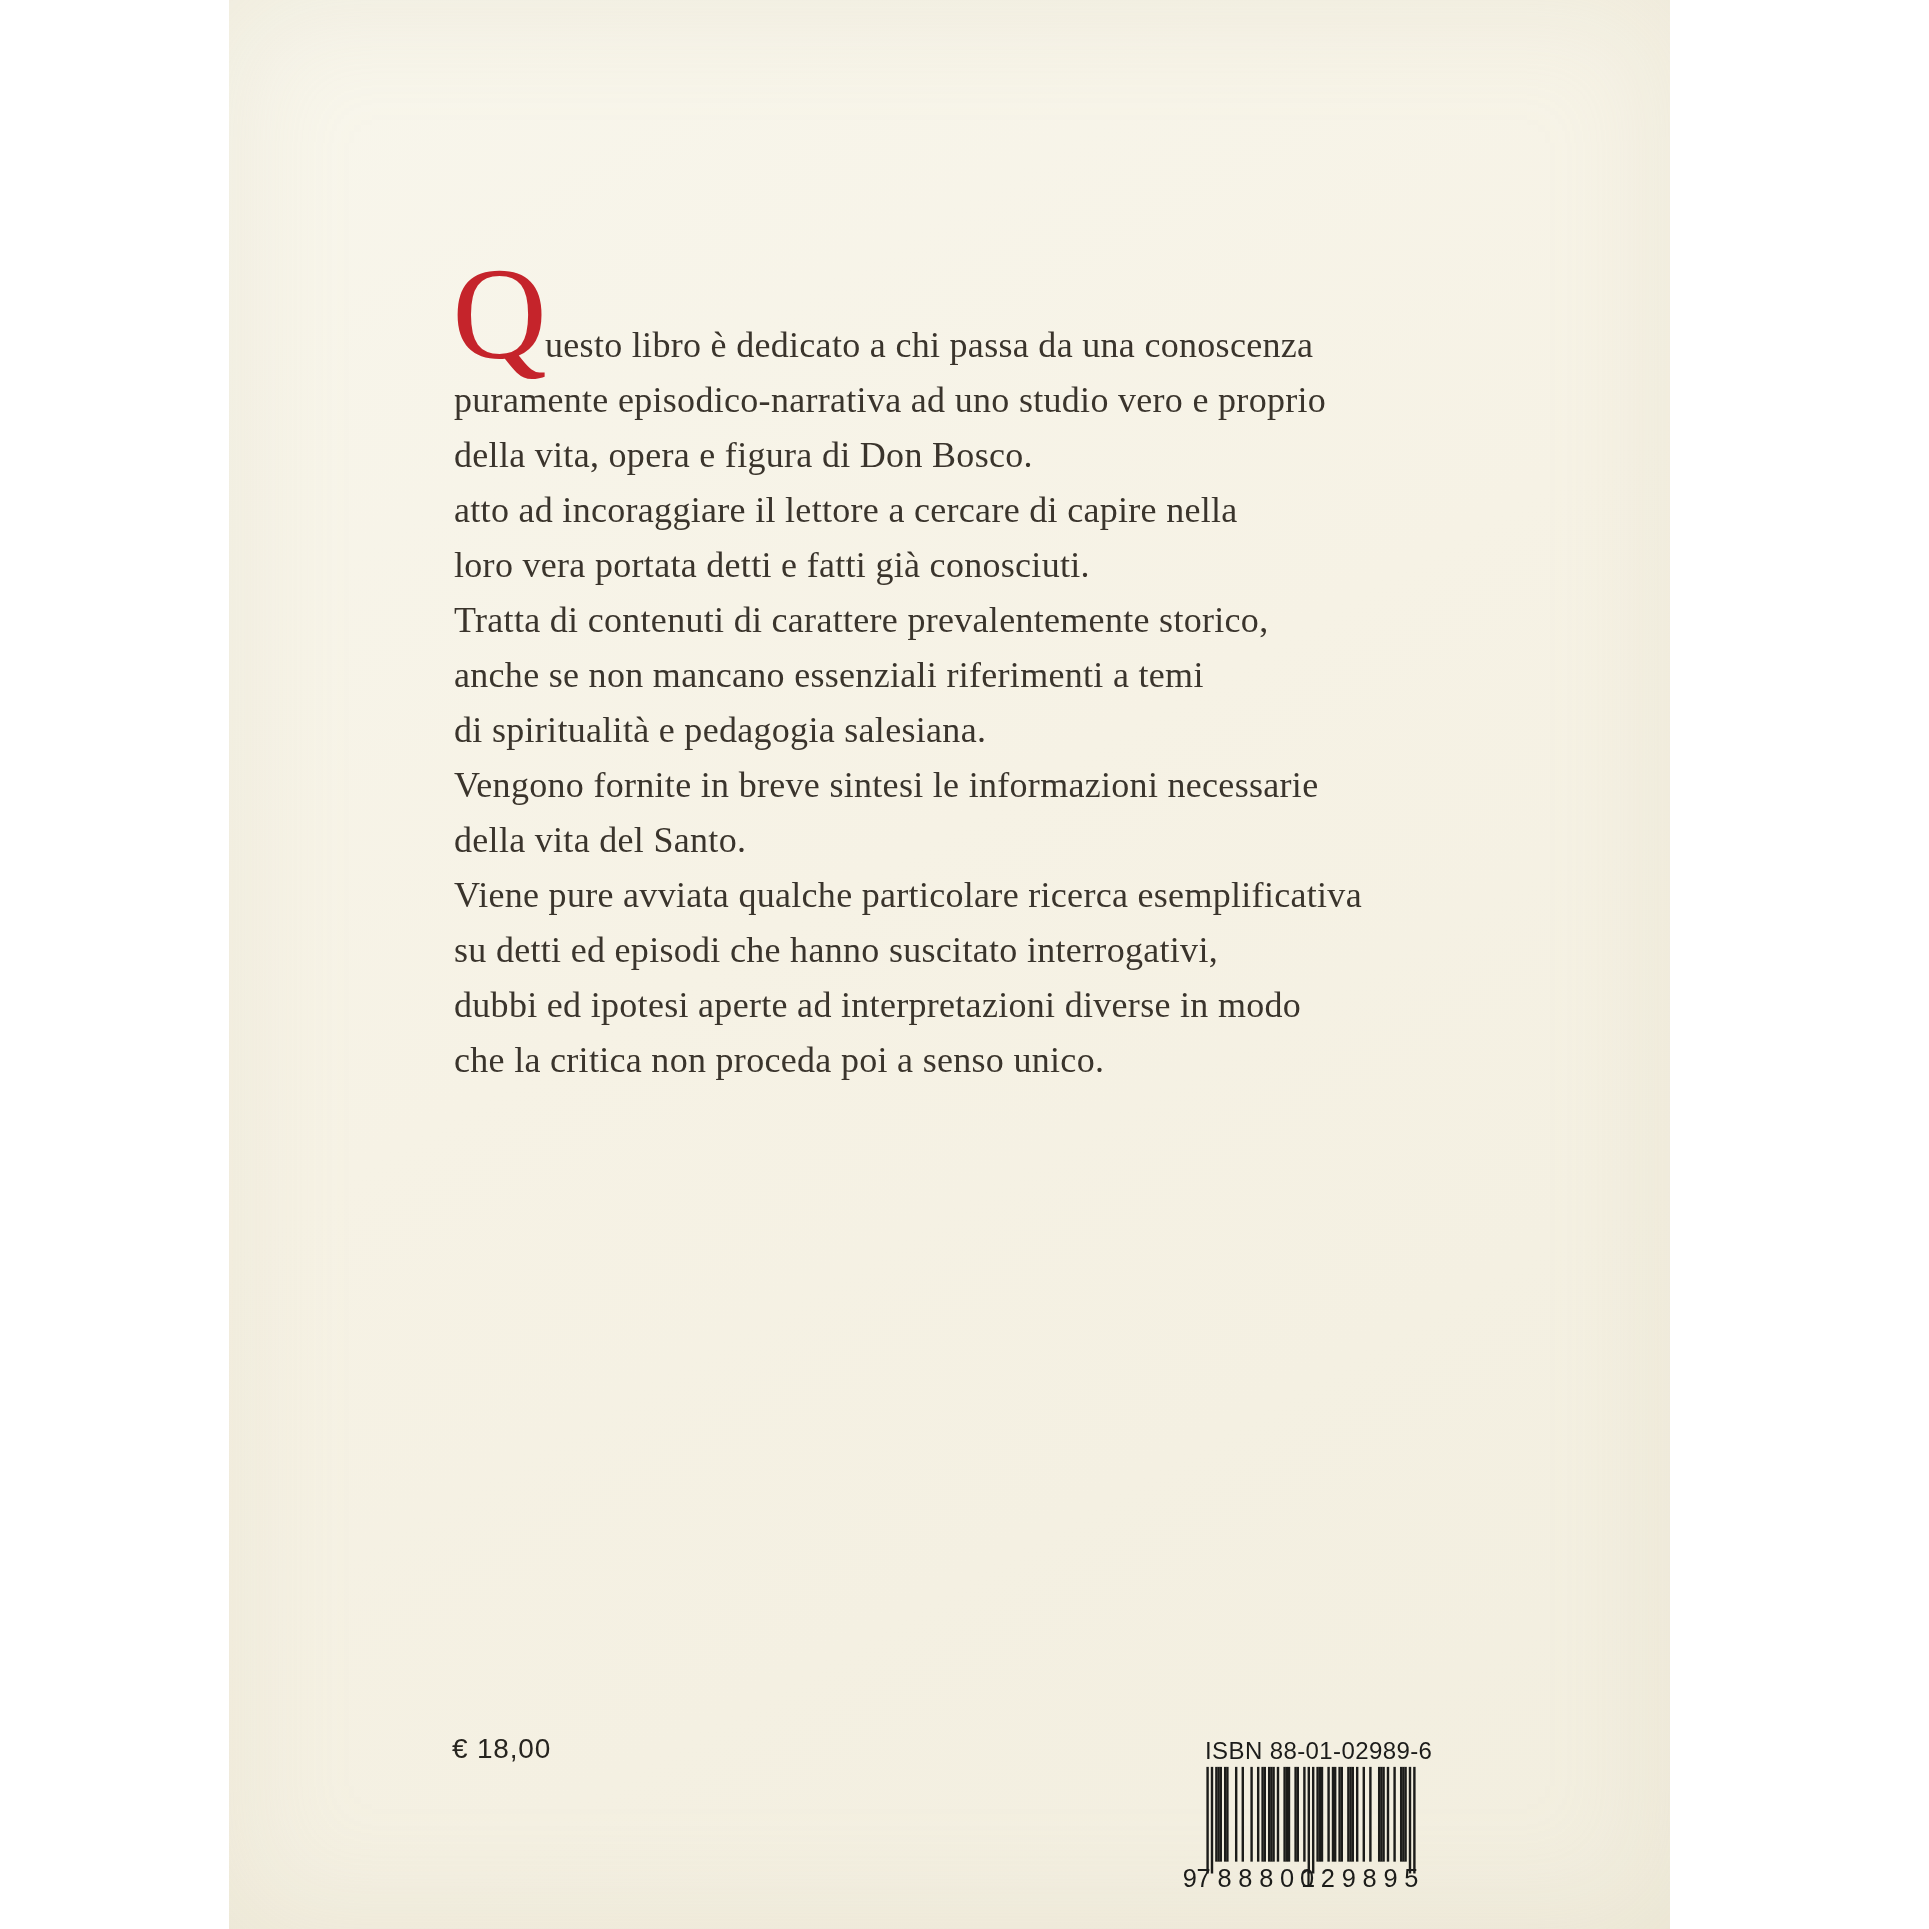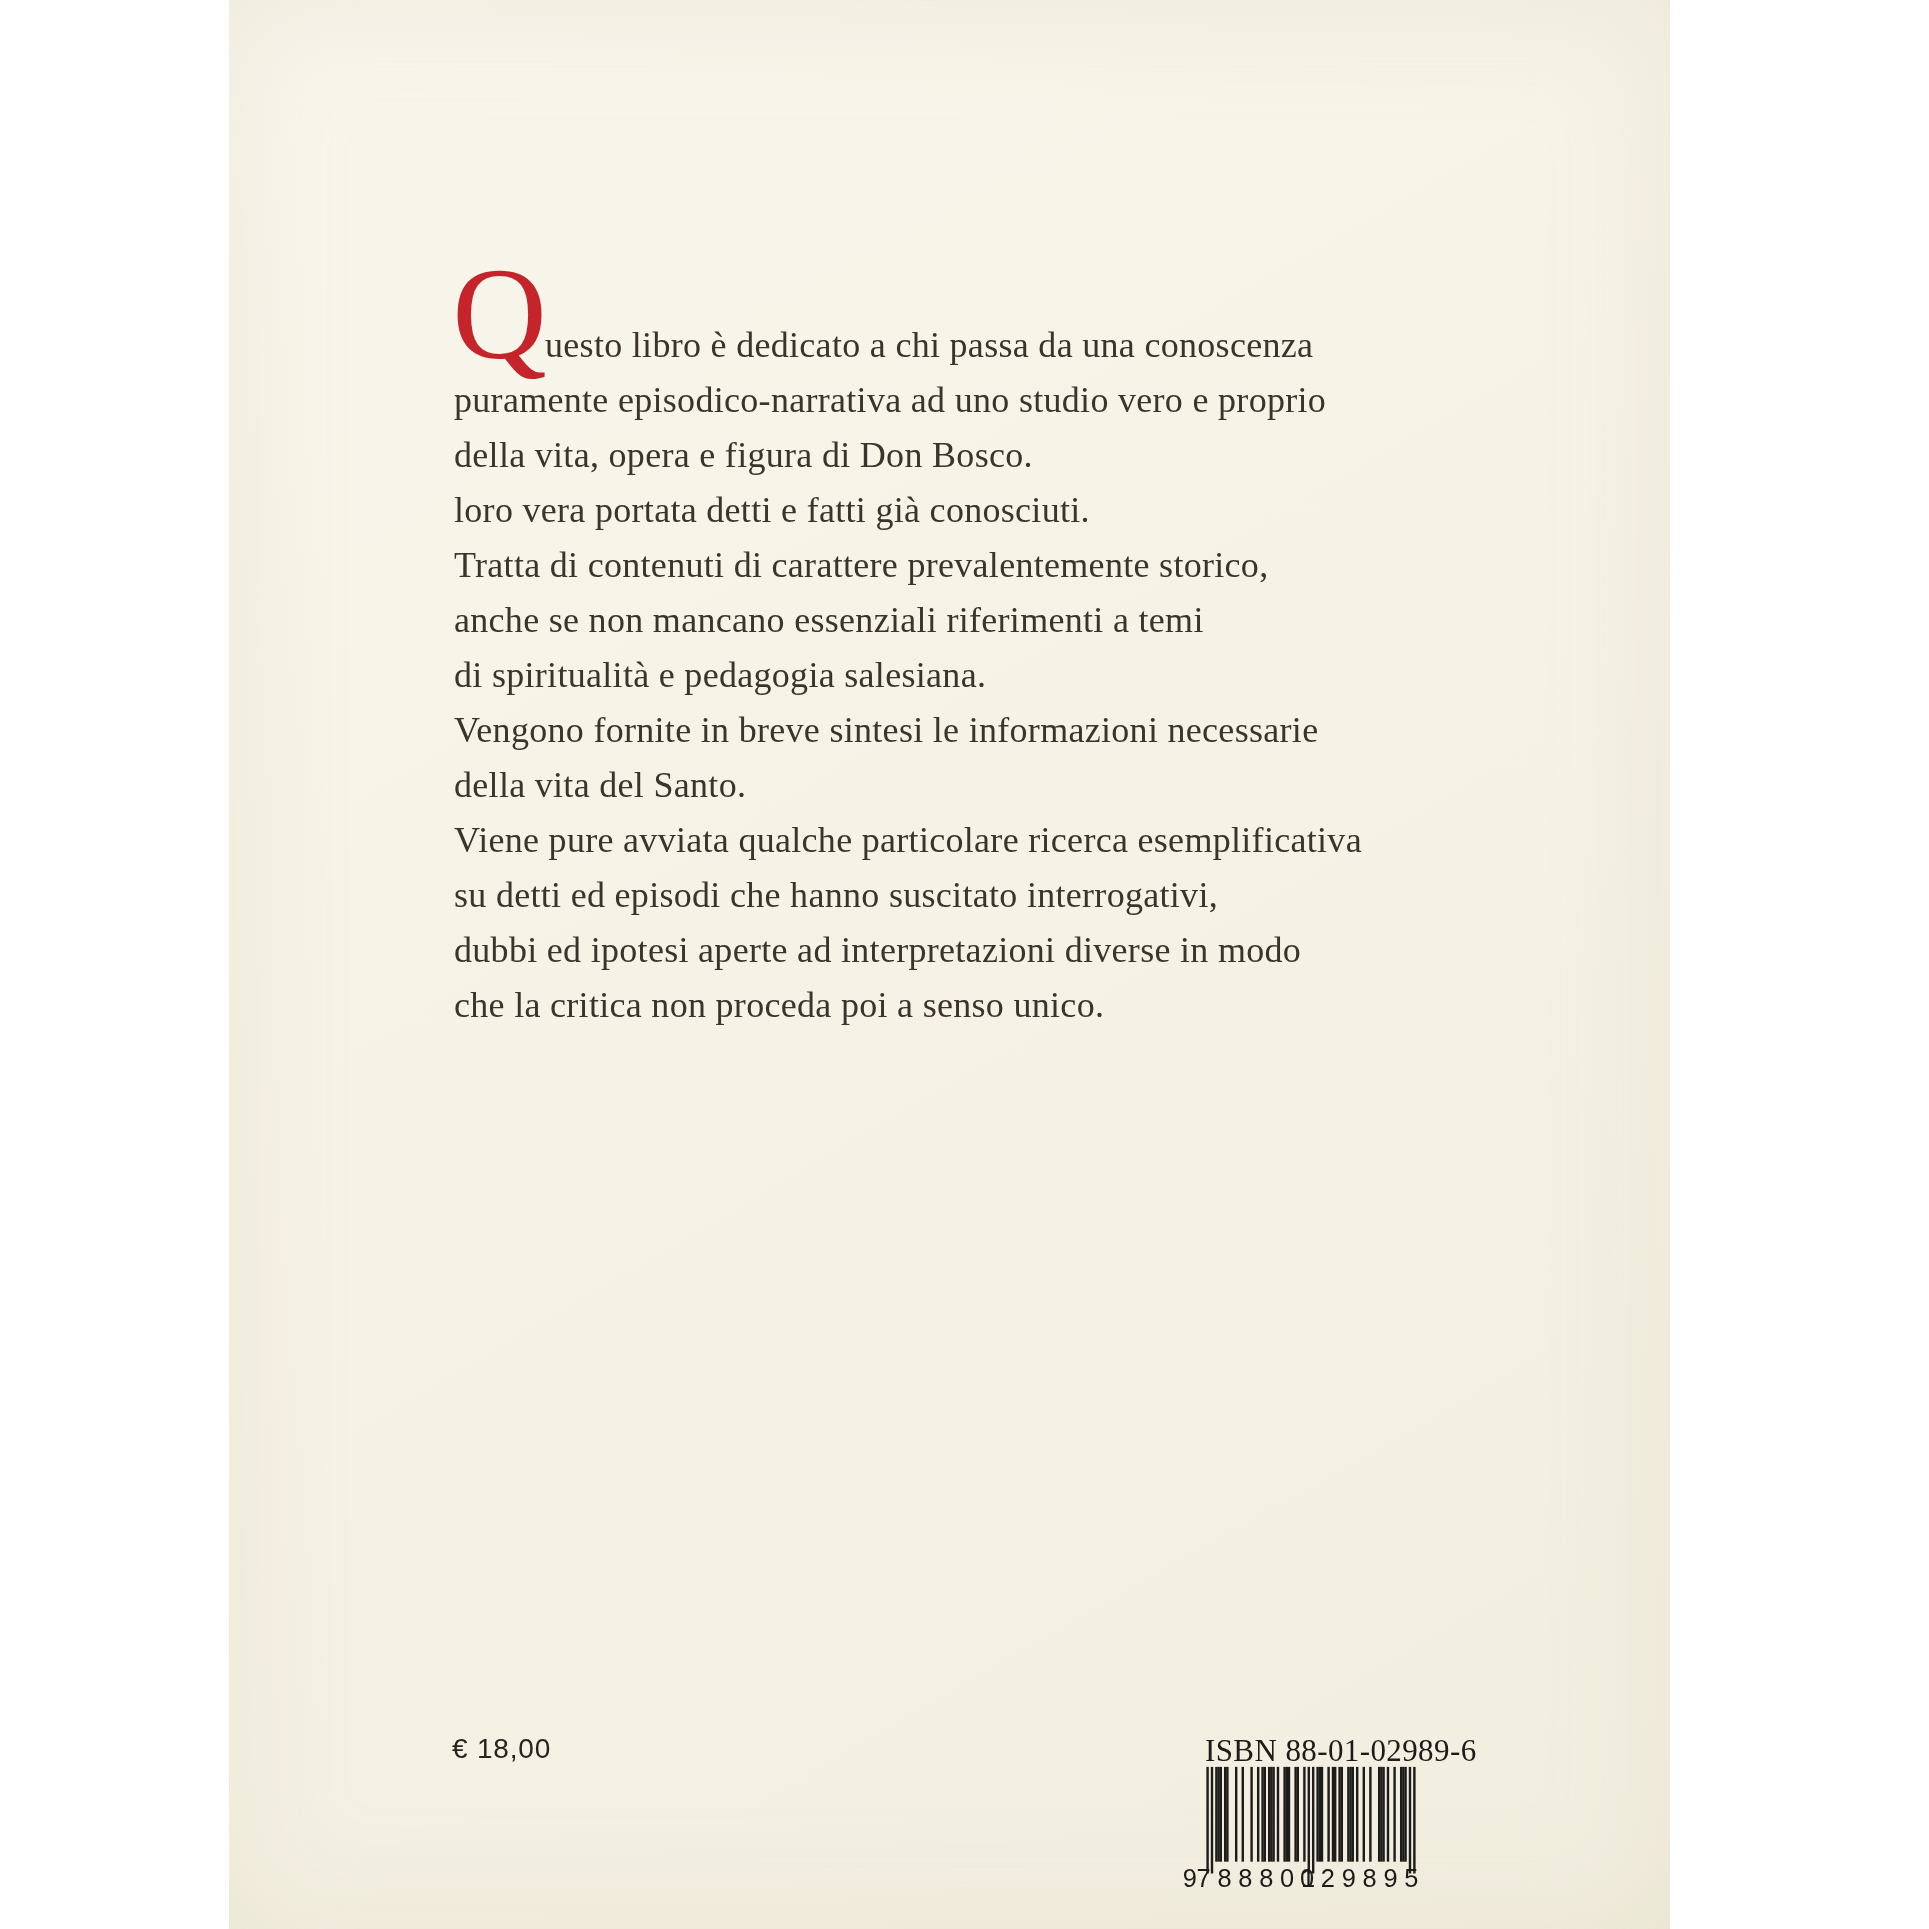--- a/index.html
+++ b/index.html
@@ -43,38 +43,39 @@
     color:#26241f;
   }
   .isbn-block{
     position:absolute;left:952px;top:1739px;
     width:254px;
   }
   .isbn-label{
     margin-left:24px;
     width:212px;
     text-align:right;
-    font-family:Liberation Serif, serif;
-    font-size:31px;line-height:24.6px;
+    font-family:Liberation Sans, sans-serif;
+    font-size:24px;line-height:24.6px;
     letter-spacing:0.4px;
     color:#1c1c1a;
     white-space:nowrap;
   }
   .barcode{display:block;margin-top:1.7px;}
 </style>
 </head>
 <body>
 
 <div class="page">
   <div class="cover">
 
     <div class="text-block">
       <div class="line first"><span class="dropcap">Q</span><span>uesto libro è dedicato a chi passa da una conoscenza</span></div>
       <div class="line">puramente episodico-narrativa ad uno studio vero e proprio</div>
       <div class="line">della vita, opera e figura di Don Bosco.</div>
+      <div class="line">atto ad incoraggiare il lettore a cercare di capire nella</div>
       <div class="line">loro vera portata detti e fatti già conosciuti.</div>
       <div class="line">Tratta di contenuti di carattere prevalentemente storico,</div>
       <div class="line">anche se non mancano essenziali riferimenti a temi</div>
       <div class="line">di spiritualità e pedagogia salesiana.</div>
       <div class="line">Vengono fornite in breve sintesi le informazioni necessarie</div>
       <div class="line">della vita del Santo.</div>
       <div class="line">Viene pure avviata qualche particolare ricerca esemplificativa</div>
       <div class="line">su detti ed episodi che hanno suscitato interrogativi,</div>
       <div class="line">dubbi ed ipotesi aperte ad interpretazioni diverse in modo</div>
       <div class="line">che la critica non proceda poi a senso unico.</div>

